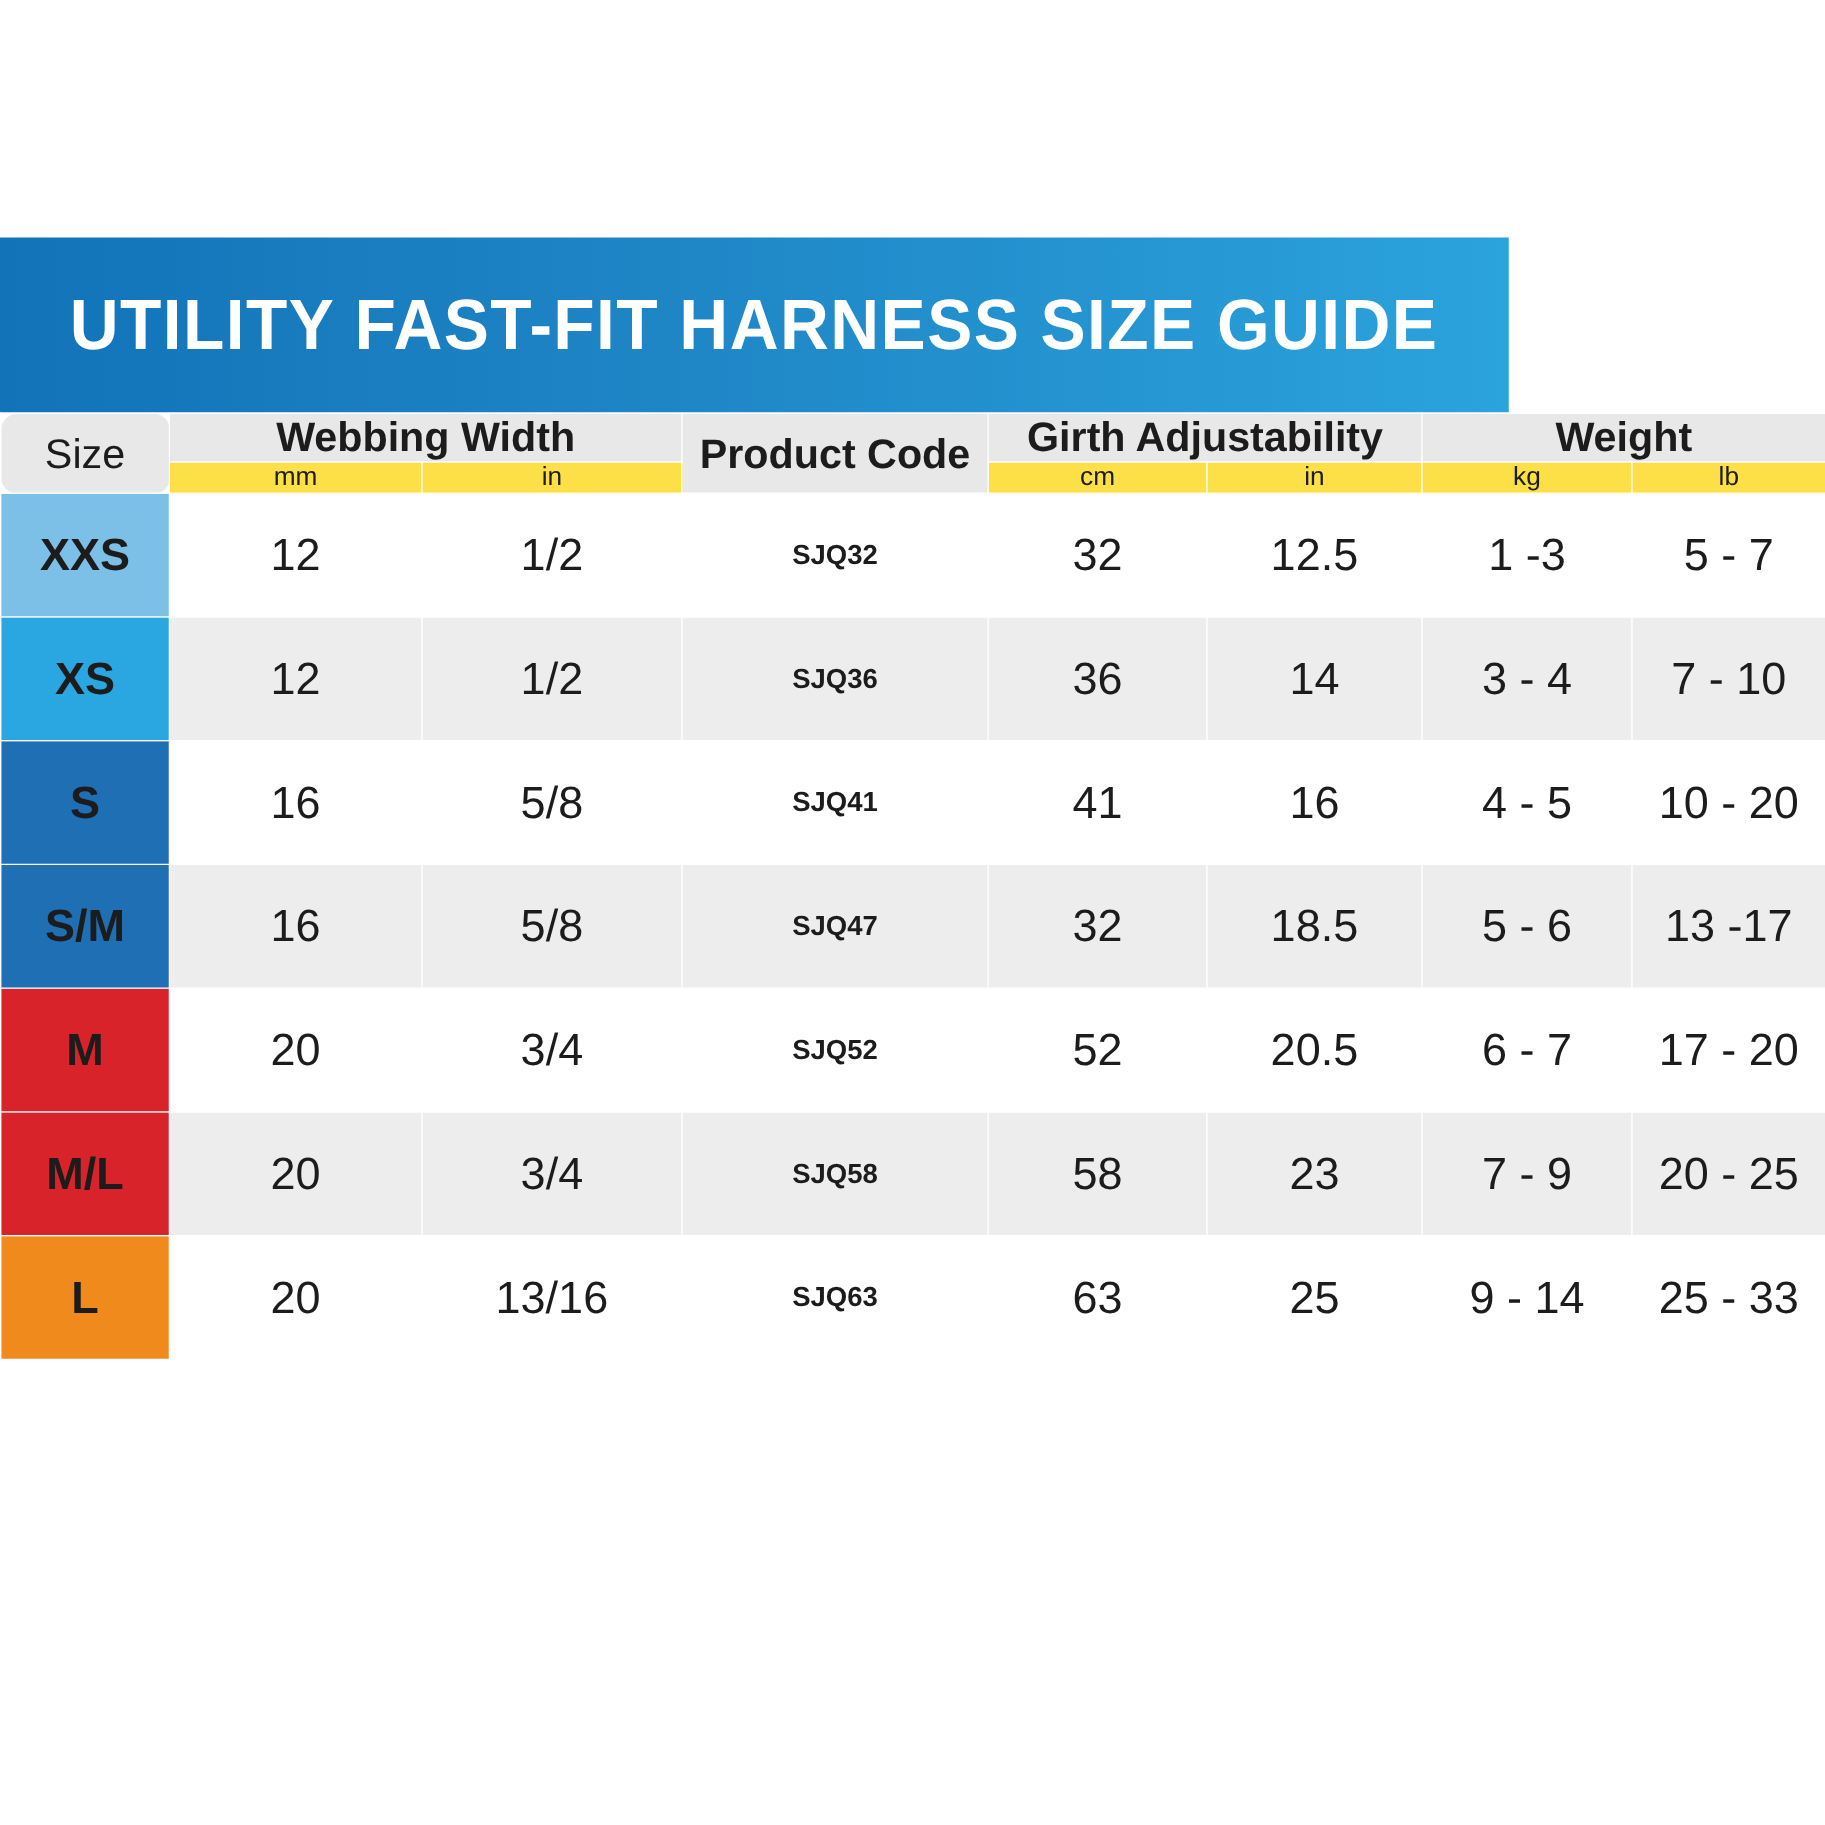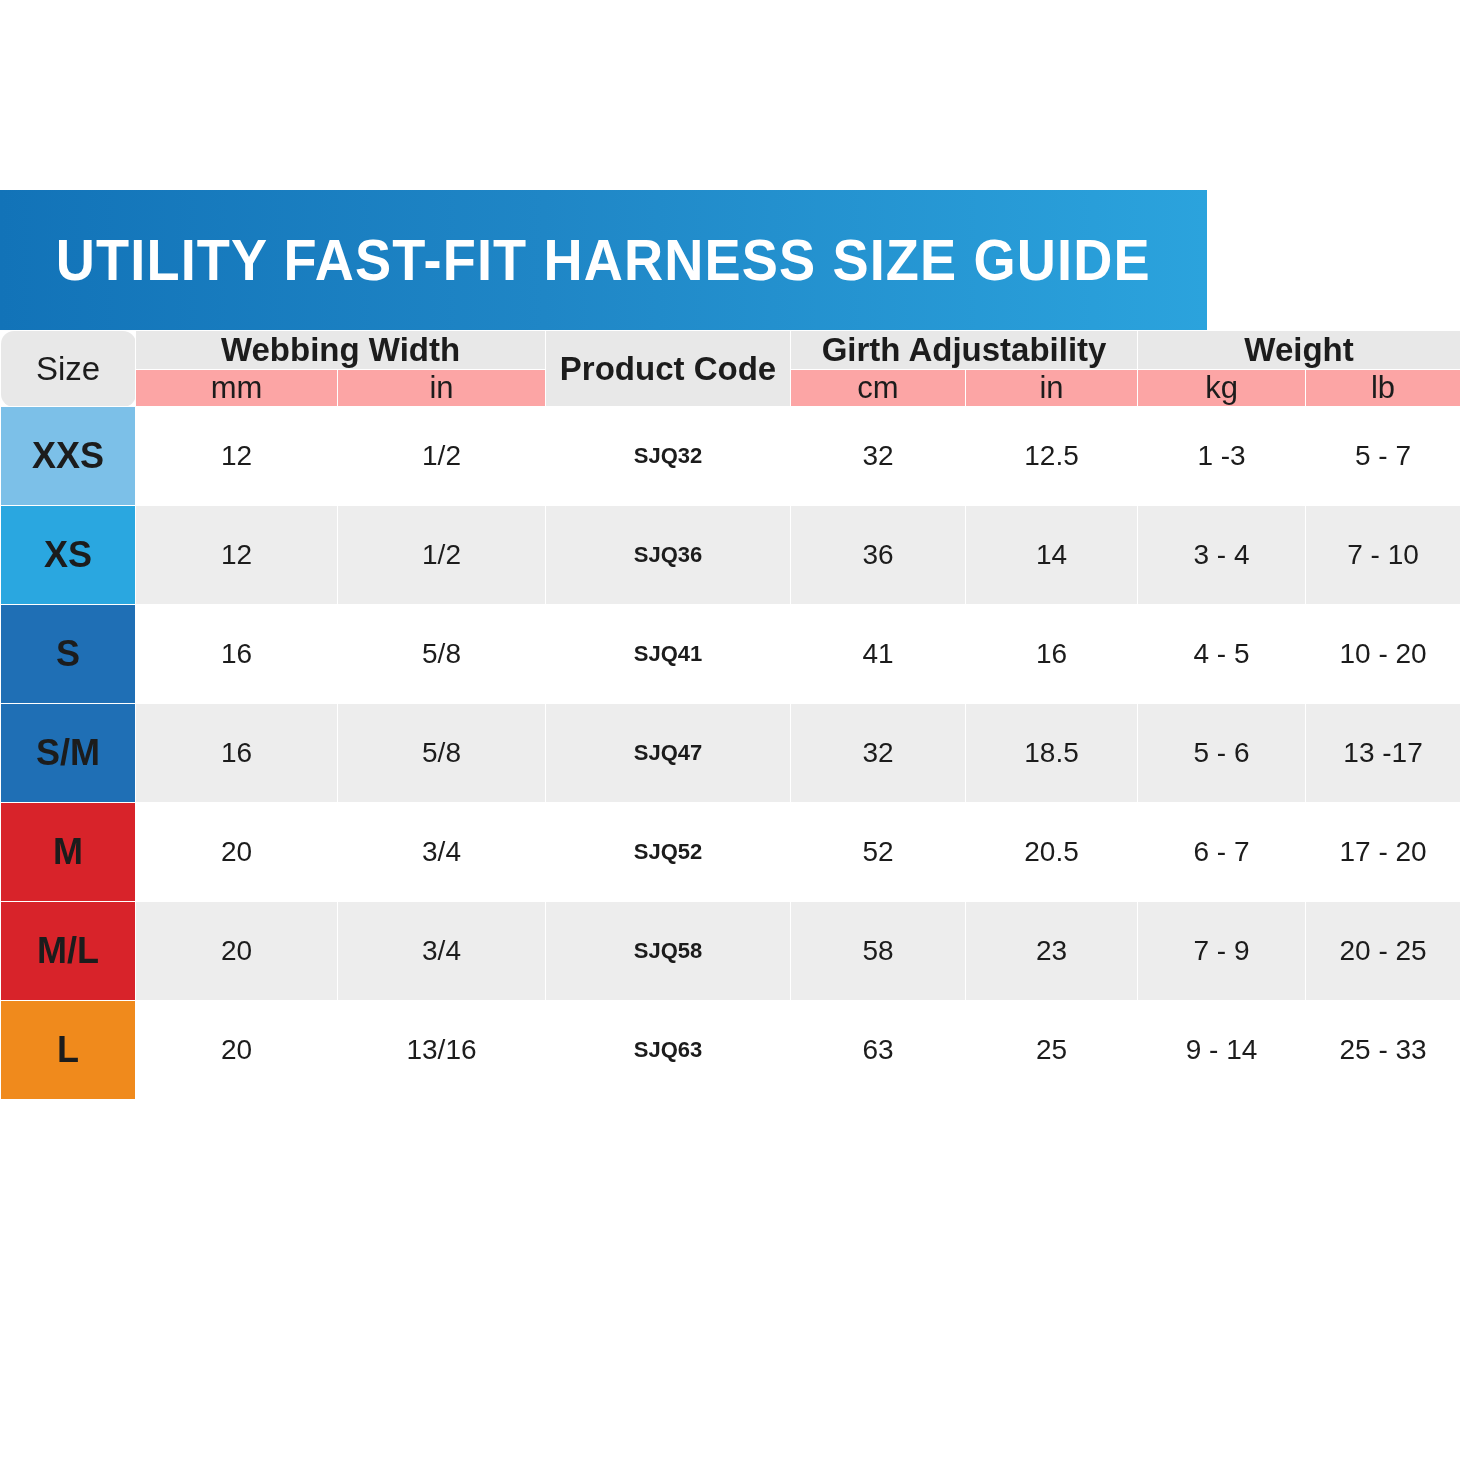--- a/index.html
+++ b/index.html
@@ -60,28 +60,28 @@
     background: #e8e8e8;
     font-size: 33px;
     font-weight: bold;
   }
   .hdr-size {
     background: #e8e8e8;
     font-size: 33px;
     border-radius: 13px;
   }
   .hdr-sub {
-    background: #fca5a5;
-    font-size: 31px;
+    background: #fde047;
+    font-size: 21px;
   }
   
   tr.row-odd td.data { background: #ffffff; }
   tr.row-even td.data { background: #ededed; }
   td.data {
-    font-size: 28px;
+    font-size: 36px;
     height: 98px;
   }
   td.code {
     font-weight: bold;
     font-size: 22px;
   }
   td.size-cell {
     font-weight: bold;
     font-size: 36px;
     color: #1c1c1c;

